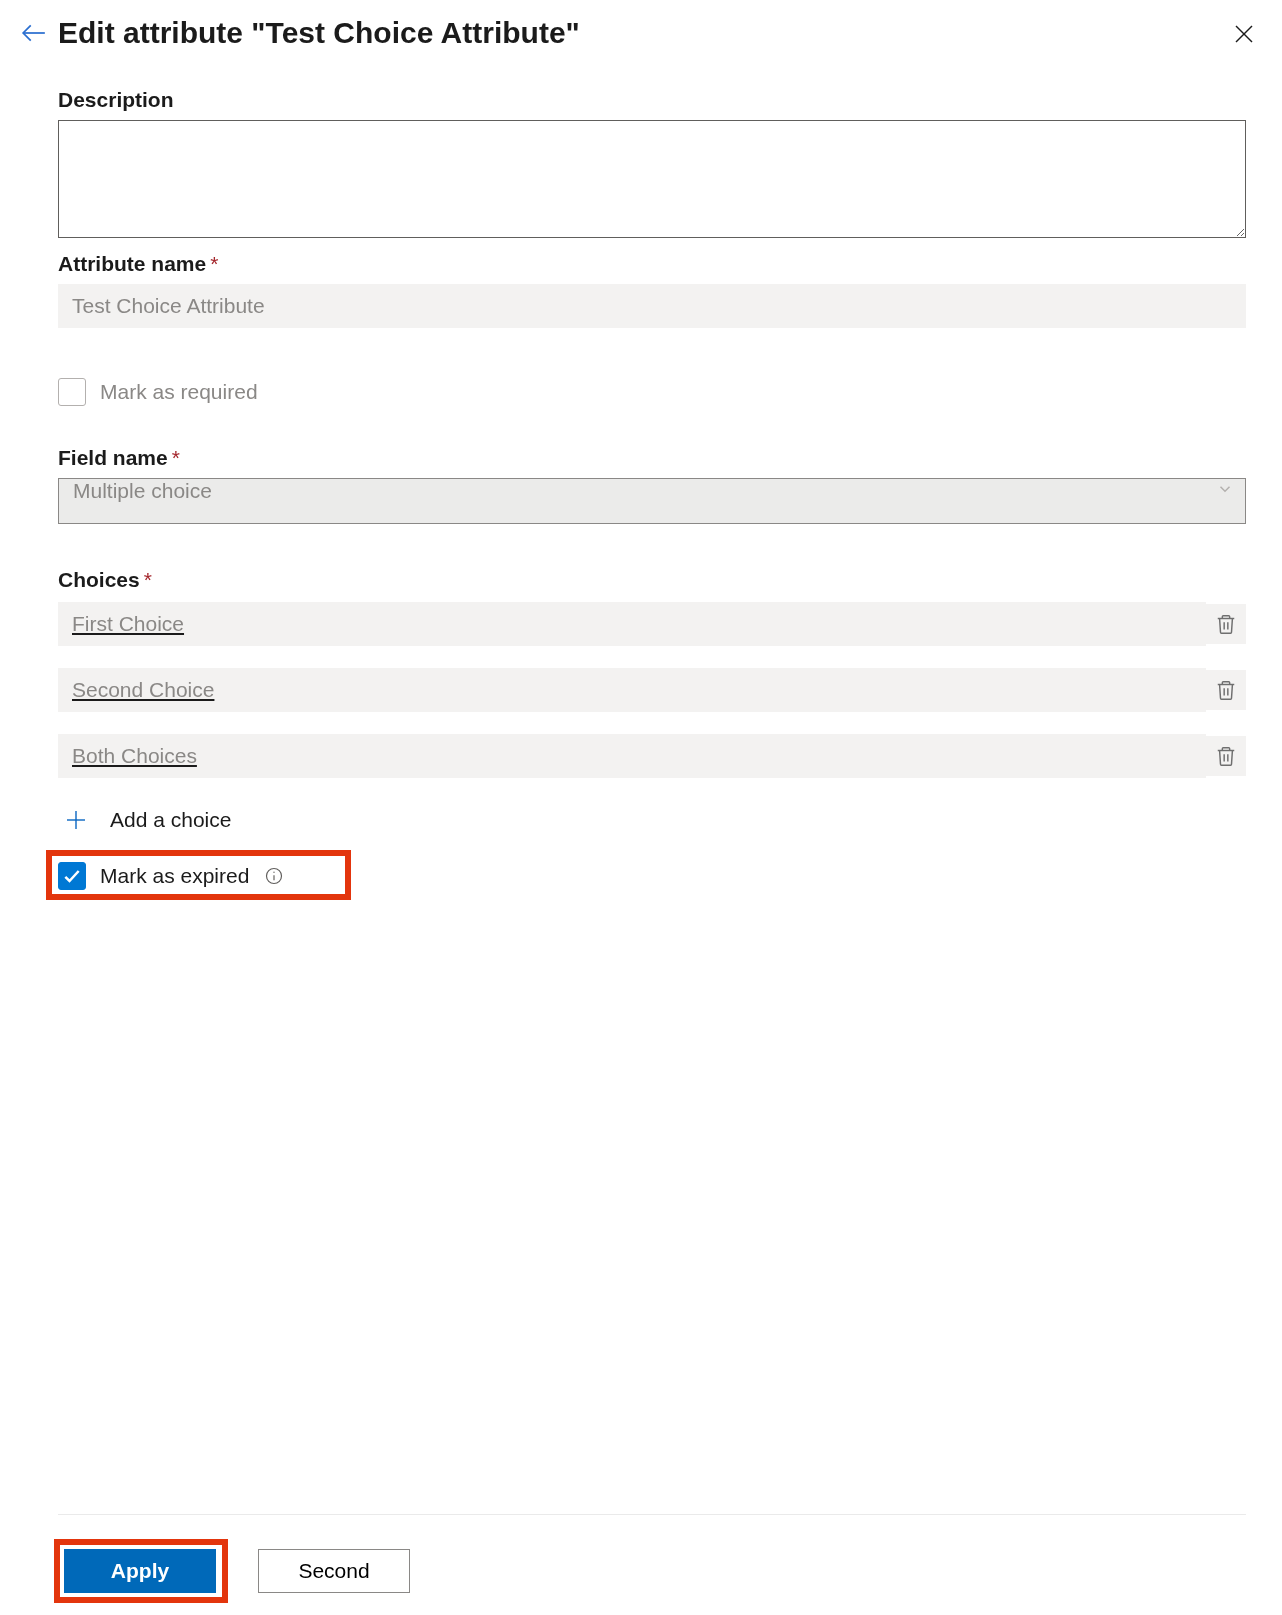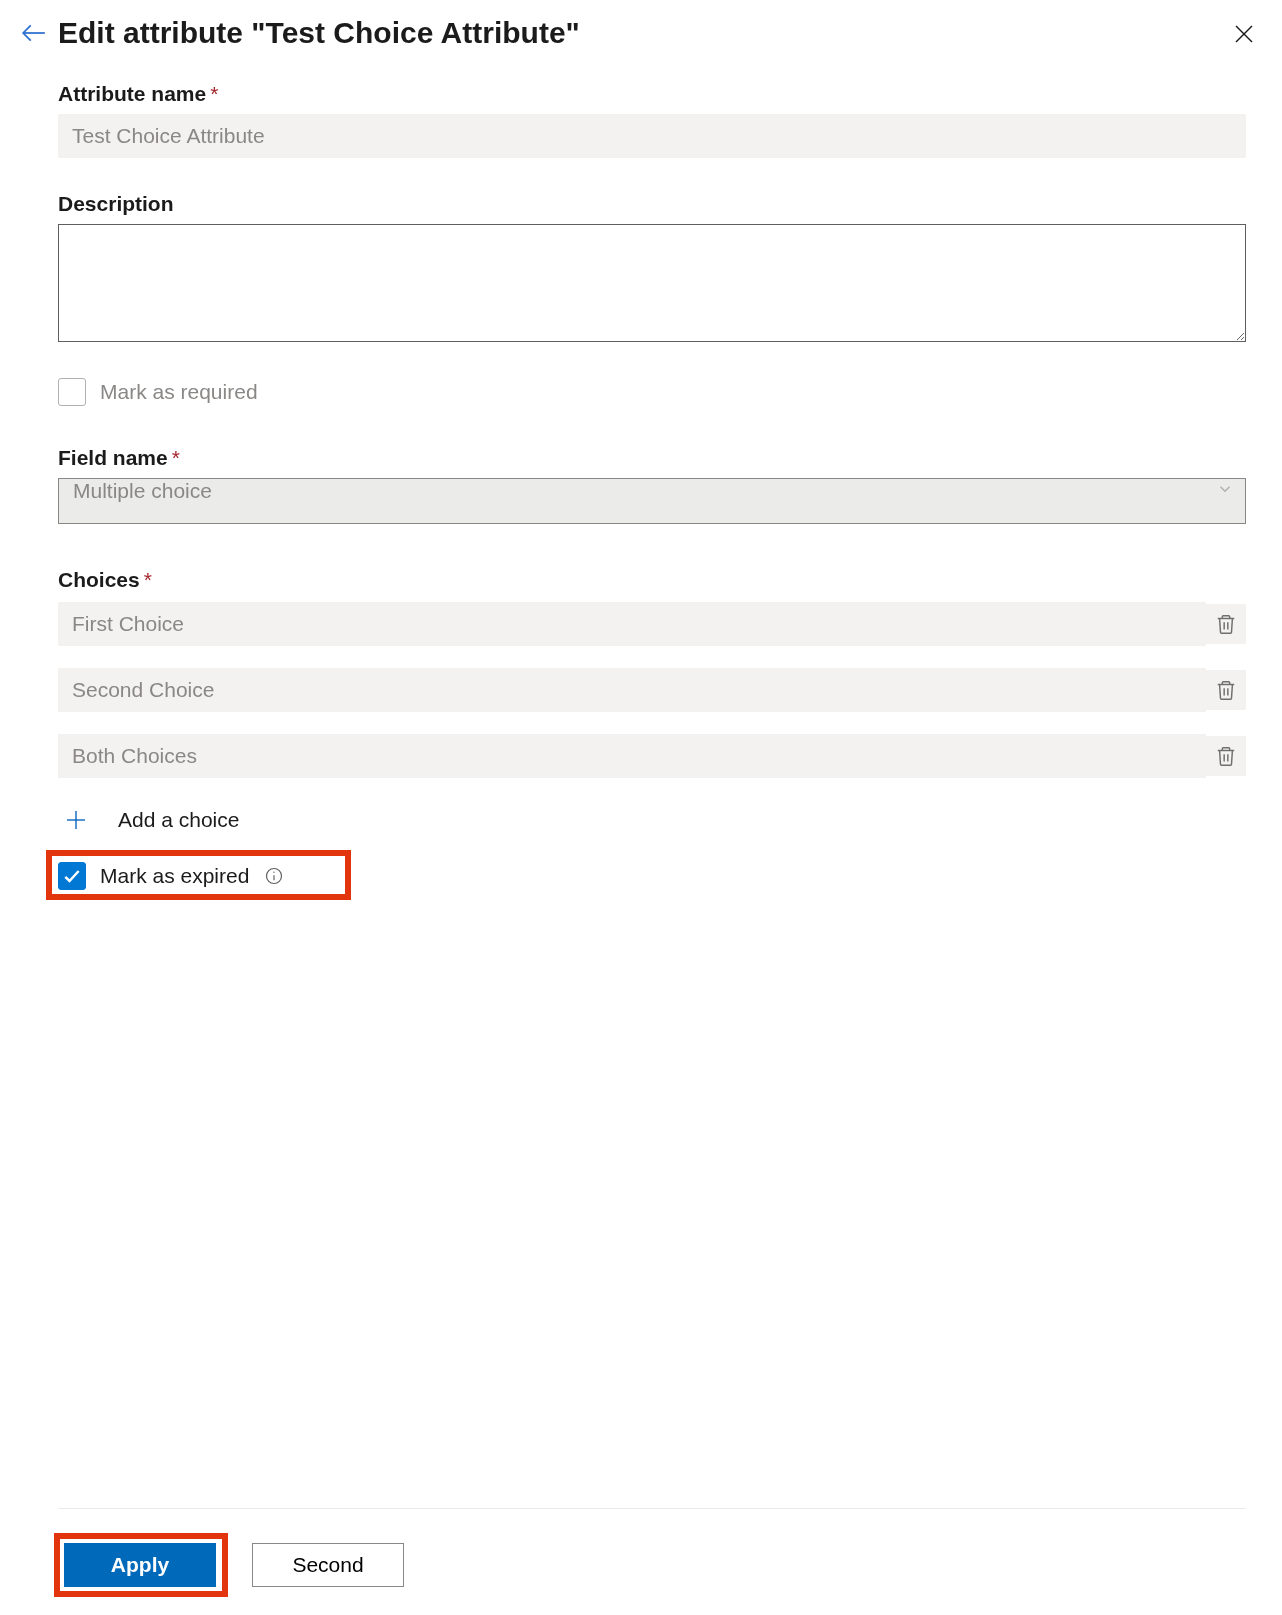--- a/index.html
+++ b/index.html
@@ -142,31 +142,32 @@
   }
   .chevron {
     width: 20px; height: 20px;
     color: #b3b0ae;
     display:flex;align-items:center;justify-content:center;
   }
   .choices-label { margin-top: 16px; }
   .choice-row {
     display:flex; align-items:center; 
     margin-bottom: 22px;
+    text-decoration: underline;
   }
   .choice-row .field { flex: 1; }
   .trash-btn {
     width: 40px; height: 40px;
     background: var(--field-bg);
     display:flex;align-items:center;justify-content:center;
     cursor: pointer;
     color: #6f6f6f;
   }
   .add-choice {
-    display:flex;align-items:center;gap:30px;
+    display:flex;align-items:center;gap:22px;
     margin-top: 8px; margin-bottom: 6px;
     cursor: pointer;
     width: fit-content;
   }
   .plus-icon {
     width: 24px; height: 24px;
     color: #0a66c2;
     display:flex;align-items:center;justify-content:center;
     margin-left: 6px;
   }
@@ -179,22 +180,22 @@
   }
   .highlight-ring-expired::after {
     content: '';
     position: absolute; inset: 0;
     border: 6px solid var(--highlight);
     pointer-events: none;
   }
   .footer {
     margin-top: auto;
     border-top: 1px solid #eaeaea;
-    padding: 24px 0 18px 4px;
-    display:flex; align-items:center; gap: 24px;
+    padding: 24px 0 12px 4px;
+    display:flex; align-items:center; gap: 30px;
   }
   .btn {
     height: 44px;
     min-width: 152px;
     padding: 0 18px;
     font-size: 21px;
     font-family: inherit;
     border: 1px solid #8a8886;
     background: #fff;
     cursor: pointer;
@@ -237,32 +238,32 @@
     <div class="close-icon">
       <svg width="24" height="24" viewBox="0 0 24 24" fill="none" stroke="currentColor" stroke-width="1.4">
         <line x1="4" y1="4" x2="20" y2="20"></line>
         <line x1="20" y1="4" x2="4" y2="20"></line>
       </svg>
     </div>
   </div>
 
   <div class="body">
 
+    <div class="field-block" style="margin-bottom:10px;">
+      <div class="label description-label">
+        <span>Description</span>
+      </div>
+      <textarea class="textarea" style=""></textarea>
+    </div>
+
     <div class="field-block">
       <div class="label">
         <span>Attribute name</span><span class="required-star">*</span>
       </div>
       <input class="field" type="text" disabled="" value="Test Choice Attribute" style="">
-    </div>
-
-    <div class="field-block" style="margin-bottom:10px;">
-      <div class="label description-label">
-        <span>Description</span>
-      </div>
-      <textarea class="textarea" style=""></textarea>
     </div>
 
     <div class="checkbox-row" style="margin-top:22px; margin-bottom:40px;">
       <div class="checkbox"></div>
       <div class="checkbox-label muted">Mark as required</div>
     </div>
 
     <div class="field-block" style="margin-bottom:28px;">
       <div class="label">
         <span>Field name</span><span class="required-star">*</span>

